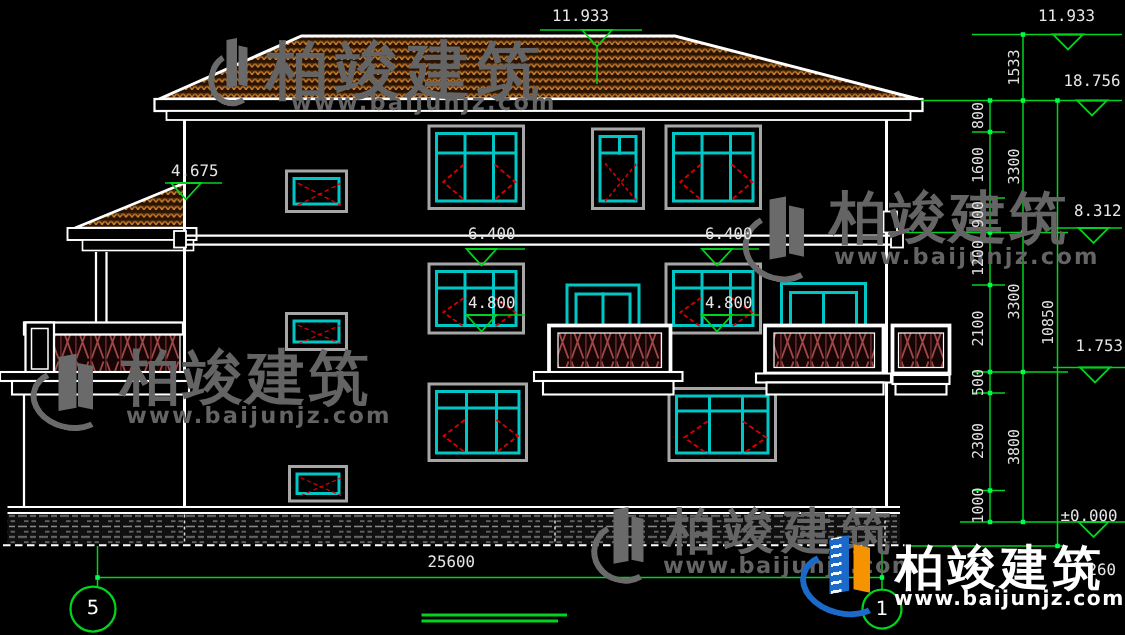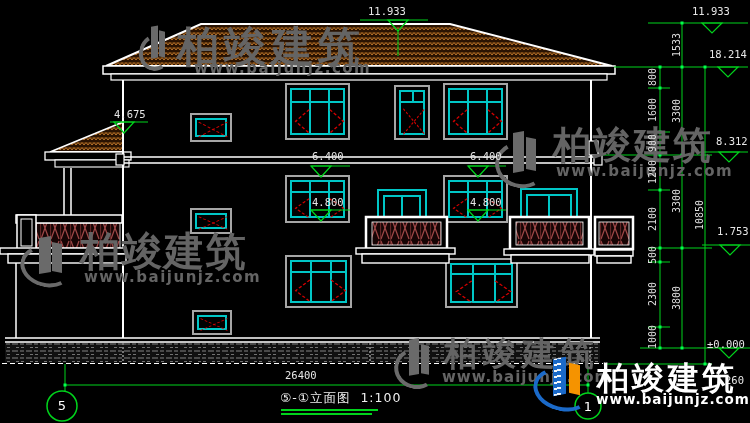--- a/index.html
+++ b/index.html
@@ -272,50 +272,46 @@
     <div class="glass"></div>
       <div class="m"></div>
   </div>
   <div class="door" style="left:520px;top:188px;width:58px;height:62px">
     <div class="glass"></div>
       <div class="m"></div>
   </div>
 
   <div class="htxt" style="left:368px;top:5px">11.933</div>
   <div class="htxt" style="left:692px;top:5px">11.933</div>
-  <div class="htxt" style="left:709px;top:48px">18.214</div>
+  <div class="htxt" style="left:709px;top:48px">18.756</div>
   <div class="htxt" style="left:114px;top:108px">4.675</div>
   <div class="htxt" style="left:716px;top:135px">8.312</div>
   <div class="htxt" style="left:717px;top:225px">1.753</div>
   <div class="htxt" style="left:707px;top:338px">±0.000</div>
   <div class="htxt" style="left:725px;top:374px">260</div>
   <div class="htxt" style="left:312px;top:150px">6.400</div>
   <div class="htxt" style="left:470px;top:150px">6.400</div>
   <div class="htxt" style="left:312px;top:196px">4.800</div>
   <div class="htxt" style="left:470px;top:196px">4.800</div>
-  <div class="htxt" style="left:285px;top:369px">26400</div>
+  <div class="htxt" style="left:285px;top:369px">25600</div>
 
   <div class="vdim" style="left:633px;top:71px">800</div>
   <div class="vdim" style="left:633px;top:104px">1600</div>
   <div class="vdim" style="left:633px;top:137px">900</div>
   <div class="vdim" style="left:633px;top:166px">1200</div>
   <div class="vdim" style="left:633px;top:213px">2100</div>
   <div class="vdim" style="left:633px;top:249px">500</div>
   <div class="vdim" style="left:633px;top:288px">2300</div>
   <div class="vdim" style="left:633px;top:331px">1000</div>
   <div class="vdim" style="left:657px;top:39px">1533</div>
   <div class="vdim" style="left:657px;top:105px">3300</div>
   <div class="vdim" style="left:657px;top:195px">3300</div>
   <div class="vdim" style="left:657px;top:292px">3800</div>
   <div class="vdim" style="left:680px;top:209px">10850</div>
 
-  <div class="title-row">
-    <span>⑤-①立面图</span>&nbsp;
-    <span>1:100</span>
-  </div>
   <div class="axis-num" style="left:47px;top:398px;width:30px">5</div>
   <div class="axis-num" style="left:575px;top:399px;width:26px">1</div>
 
   <div class="wm" style="left:139px;top:23px">
     <div class="bl" style="--c:#6a6a6a;left:0;top:0;width:36px;height:50px">
       <div class="arc"></div>
         <div class="t1"></div>
         <div class="t2"></div>
       </div>
     <div class="wm-brand" style="position:absolute;left:38px;top:-4px;font-size:42px;letter-spacing:5px">柏竣建筑</div>

